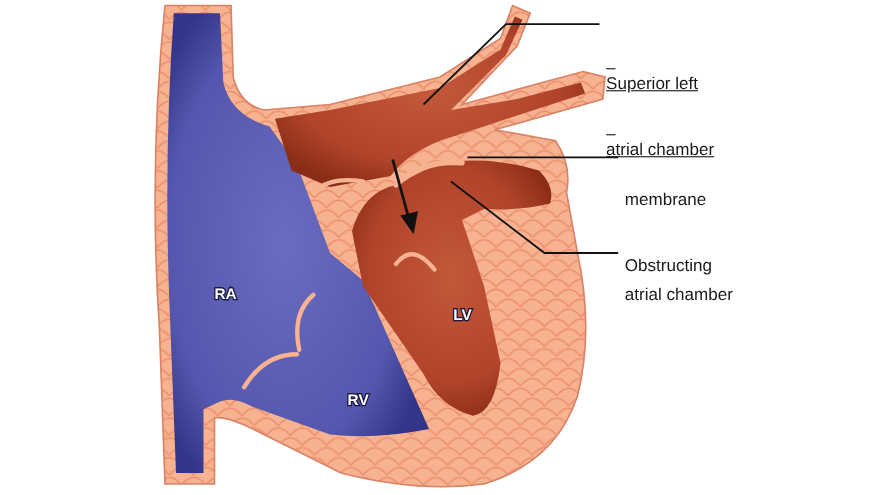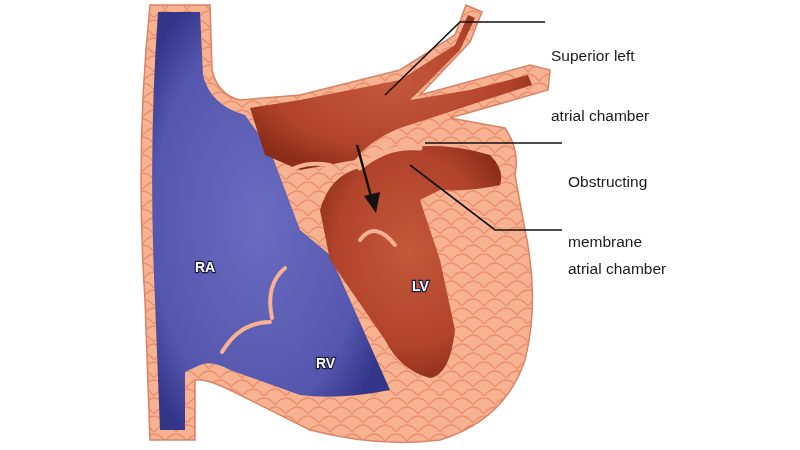--- a/index.html
+++ b/index.html
@@ -62,23 +62,23 @@
     <path d="M385 95 L460 22 L545 22"></path>
     <path d="M425 143 L562 143"></path>
     <path d="M410 165 L495 230 L562 230"></path>
   </g>
 
   <text class="chamber-label" x="195" y="272">RA</text>
   <text class="chamber-label" x="316" y="368">RV</text>
   <text class="chamber-label" x="412" y="291">LV</text>
 </svg>
 
-<div class="label" style="left:551px; top:6px;">
+<div class="label" style="left:551px; top:27px;text-decoration:underline;">
   <div>Superior left</div>
   <div>atrial chamber</div>
 </div>
 <div class="label" style="left:568px; top:132px;">
+  <div>membrane</div>
   <div>Obstructing</div>
-  <div>membrane</div>
 </div>
 <div class="label" style="left:568px; top:219px;">
   <div>atrial chamber</div>
 </div>
 
 </body></html>

